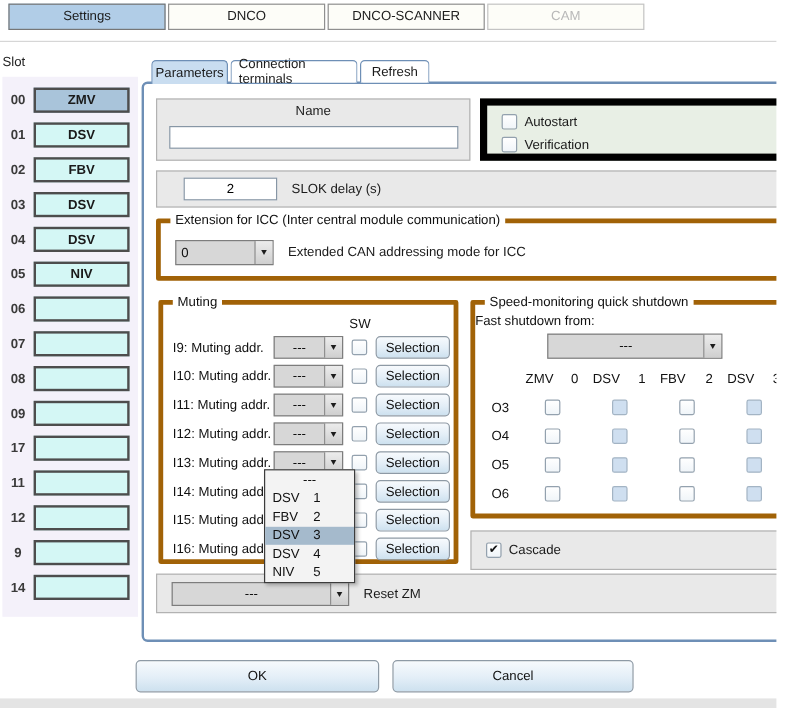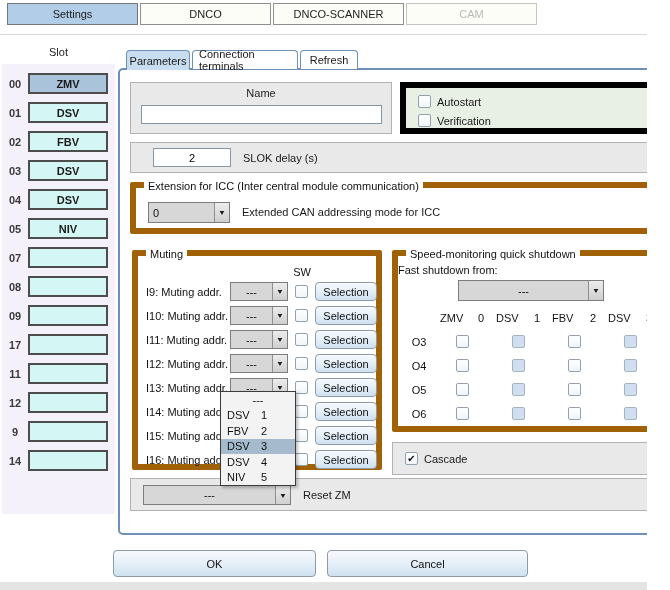--- a/index.html
+++ b/index.html
@@ -9,21 +9,21 @@
 
   
   .topbtn { position:absolute; top:3px; height:22px; width:131px; border:1px solid #8f8f8f;
             background:#fdfdf8; display:flex; align-items:center; justify-content:center;
             font-size:11px; color:#1c1c1c; cursor:pointer; }
   .topbtn.active { background:#b1cde7; border-color:#767676; }
   .topbtn.disabled { color:#b8b8b8; border-color:#c4c4c4; }
   .topdivider { position:absolute; top:34px; left:0; width:670px; height:1px; background:#d6d6d6; }
 
   
-  .slot-header { position:absolute; left:2px; top:46px; width:113px; text-align:center; color:#222; }
+  .slot-header { position:absolute; left:2px; top:46px; width:113px; color:#222; }
   .sidebar { position:absolute; left:2px; top:64px; width:113px; height:450px; background:#f4f1fa;
              display:flex; flex-direction:column; gap:8px; padding-top:9px; }
   .slot-row { display:flex; align-items:center; height:21px; flex:none; }
   .slot-num { width:26px; text-align:center; font-weight:bold; color:#3a3a3a; }
   .slot-box { width:80px; height:21px; border:2px solid #4d4d4d; background:#d4f7f5;
               display:flex; align-items:center; justify-content:center; font-weight:bold; cursor:pointer; }
   .slot-box.sel { background:#a9c4da; }
 
   
   .tab { position:absolute; top:50px; height:19px; border:1px solid #6e8fb6; border-bottom:none;
@@ -44,21 +44,21 @@
 
   .cbrow { position:absolute; display:flex; align-items:center; gap:6px; }
   .cb { width:13px; height:13px; flex:none; border:1px solid #93a1ae; border-radius:2px;
         background:linear-gradient(180deg,#ffffff 0%,#f0f5f9 100%); display:inline-flex;
         align-items:center; justify-content:center; font-size:10px; line-height:11px;
         color:#111; cursor:pointer; }
   .cb.tint { background:#cfdff0; border-color:#a3b4c4; }
   .cb.checked { font-weight:bold; }
 
   
-  .group { position:absolute; border:6px solid #a16207; border-radius:2px; background:#fff; }
+  .group { position:absolute; border:4px solid #a16207; border-radius:2px; background:#fff; }
   .gtitle { position:absolute; top:-8px; left:8px; background:#fff; padding:0 4px; color:#111; }
 
   
   .combo { display:flex; align-items:stretch; border:1px solid #7d7d7d; background:#d7d7d7;
            cursor:pointer; height:20px; }
   .cval { flex:1; display:flex; align-items:center; justify-content:center; color:#111; overflow:hidden; }
   .cval.left { justify-content:flex-start; padding-left:4px; }
   .carrow { width:15px; flex:none; border-left:1px solid #8f8f8f;
             background:linear-gradient(180deg,#ececec,#cfcfcf); display:flex; align-items:center;
             justify-content:center; }
@@ -124,20 +124,24 @@
         <span class="slot-num">03</span>
         <div class="slot-box">DSV</div>
       </div>
     <div class="slot-row">
         <span class="slot-num">04</span>
         <div class="slot-box">DSV</div>
       </div>
     <div class="slot-row">
         <span class="slot-num">05</span>
         <div class="slot-box">NIV</div>
+      </div>
+    <div class="slot-row">
+        <span class="slot-num">06</span>
+        <div class="slot-box"></div>
       </div>
     <div class="slot-row">
         <span class="slot-num">07</span>
         <div class="slot-box"></div>
       </div>
     <div class="slot-row">
         <span class="slot-num">08</span>
         <div class="slot-box"></div>
       </div>
     <div class="slot-row">

